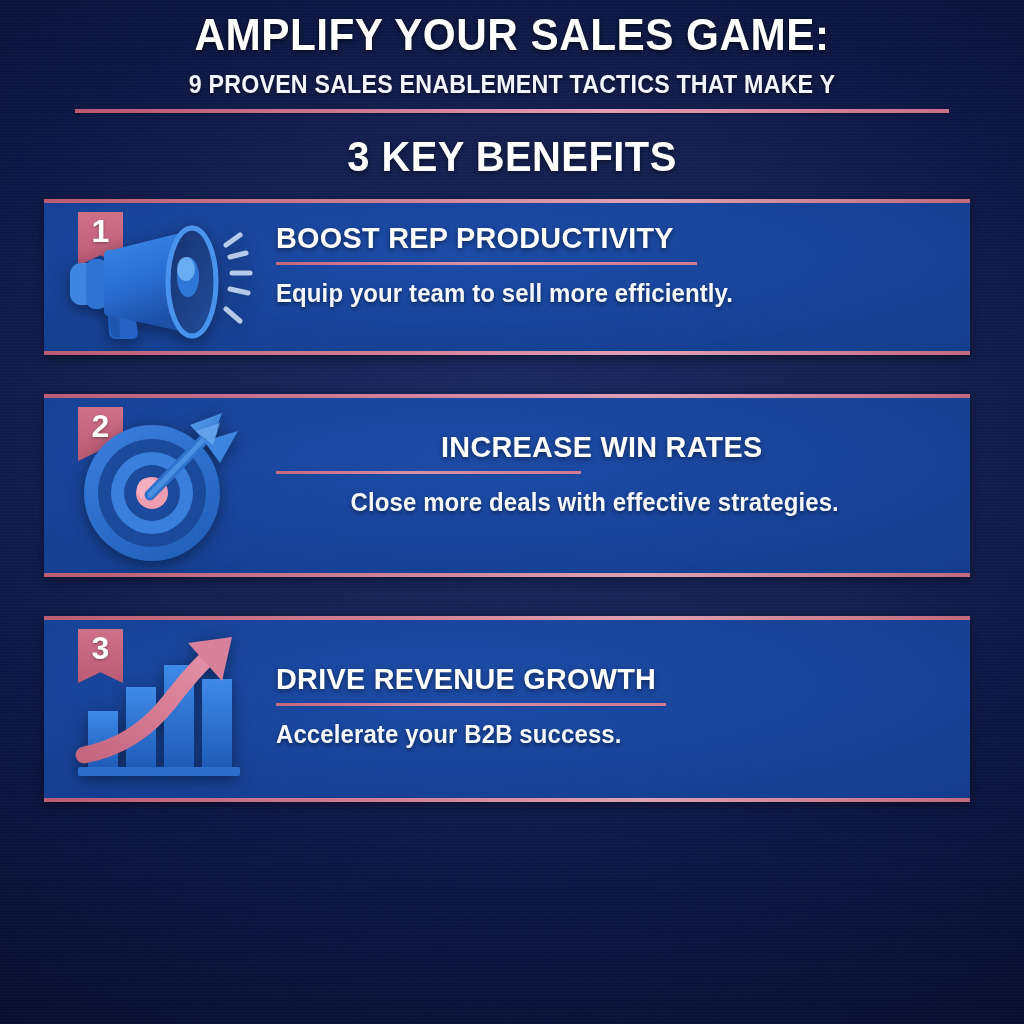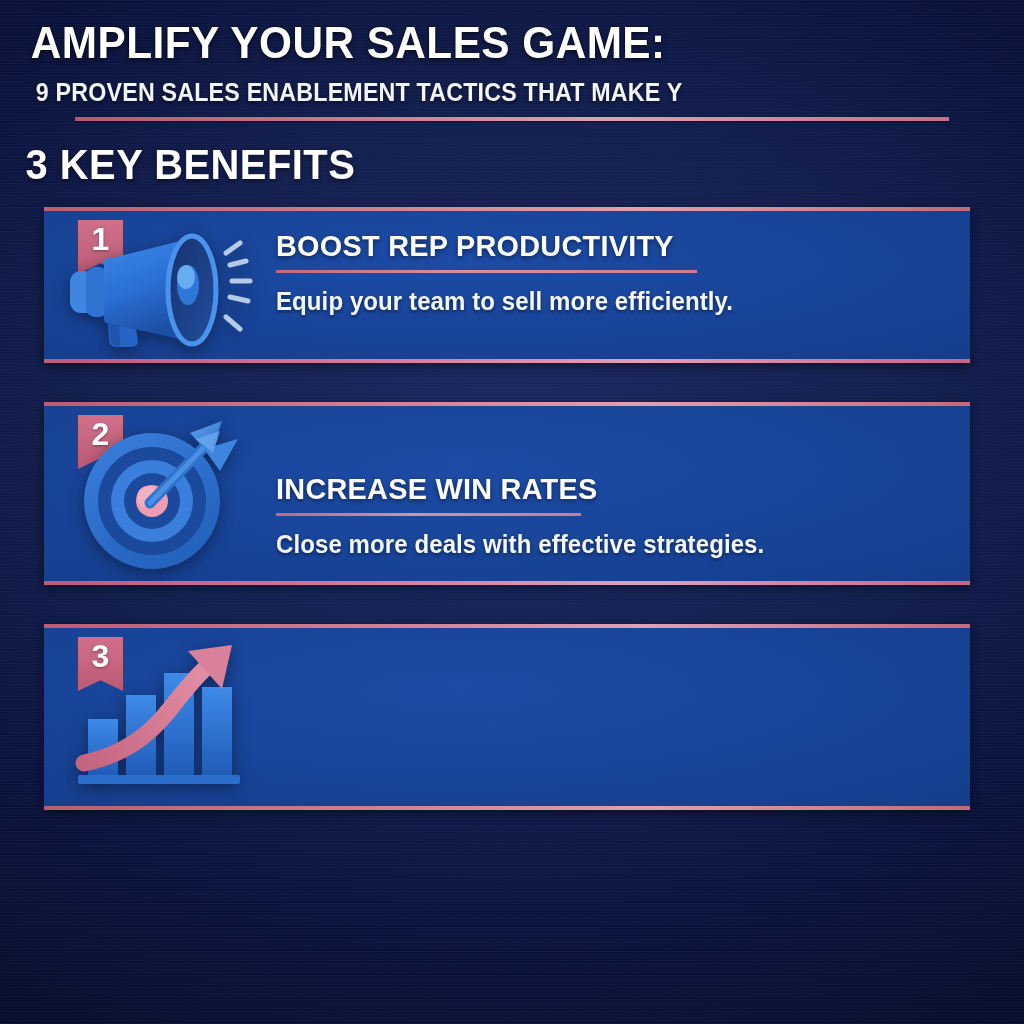--- a/index.html
+++ b/index.html
@@ -25,21 +25,22 @@
     background-image:
       repeating-linear-gradient(0deg, rgba(255,255,255,0.018) 0px, rgba(255,255,255,0.018) 1px, transparent 1px, transparent 3px),
       repeating-linear-gradient(90deg, rgba(0,0,0,0.03) 0px, rgba(0,0,0,0.03) 1px, transparent 1px, transparent 3px);
     pointer-events:none;
     z-index:1;
   }
   #poster > *{ position:relative; z-index:2; }
 
   
   .header{
-    padding-top:20px;
+    padding-top:12px;
+    text-align:center;
   }
   .title{
     font-family:"Liberation Sans Narrow","Liberation Sans", sans-serif;
     font-weight:bold;
     font-size:45px;
     letter-spacing:0.5px;
     color:#ffffff;
     line-height:1.0;
     transform:scaleX(0.94);
     text-shadow:0 2px 5px rgba(0,0,0,0.55), 0 0 2px rgba(0,0,0,0.5);
@@ -137,21 +138,21 @@
     justify-content:center;
   }
   .icon-slot svg{ display:block; filter:drop-shadow(0 4px 8px rgba(0,0,0,0.4)); }
 
   
   .card-text{
     flex:1 1 auto;
     padding-top:18px;
     padding-right:30px;
   }
-  .card2 .card-text{ padding-top:66px; }
+  .card2 .card-text{ padding-top:32px;text-align:center; }
   .card3 .card-text{ padding-top:42px; }
 
   .card-title{
     display:inline-block;
     font-family:"Liberation Sans Narrow","Liberation Sans", sans-serif;
     font-weight:bold;
     font-size:30px;
     color:#ffffff;
     letter-spacing:0.3px;
     transform:scaleX(0.96);
@@ -314,16 +315,21 @@
           <rect x="94" y="36" width="30" height="102" fill="url(#barG)"></rect>
           <rect x="132" y="50" width="30" height="88" fill="url(#barG)"></rect>
 
           <rect x="8" y="138" width="162" height="9" rx="2" fill="#2b6ecb"></rect>
 
           <path d="M14 126 Q66 116 100 72 T150 20" stroke="url(#arrowG)" stroke-width="17" fill="none" stroke-linecap="round"></path>
           <path d="M118 14 L162 8 L152 52 Z" fill="#d9809a"></path>
         </svg>
       </div>
 
+      <div class="card-text">
+        <div class="card-title">DRIVE REVENUE GROWTH</div>
+        <div class="title-rule r3"></div>
+        <div class="card-desc">Accelerate your B2B success.</div>
+      </div>
     </div>
 
   </div>
 </div>
 
 </body></html>

